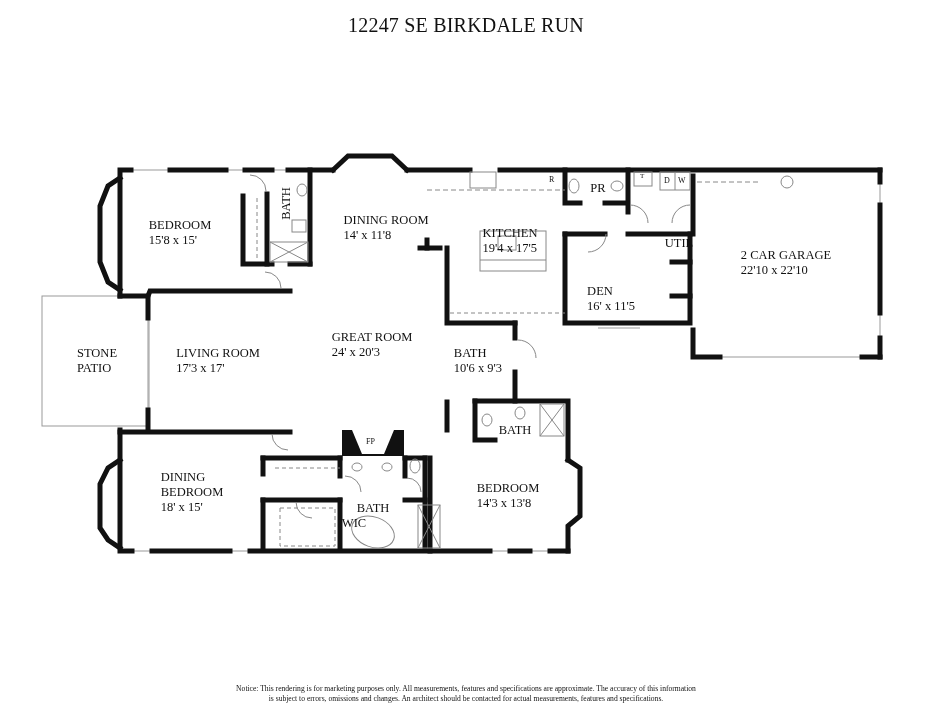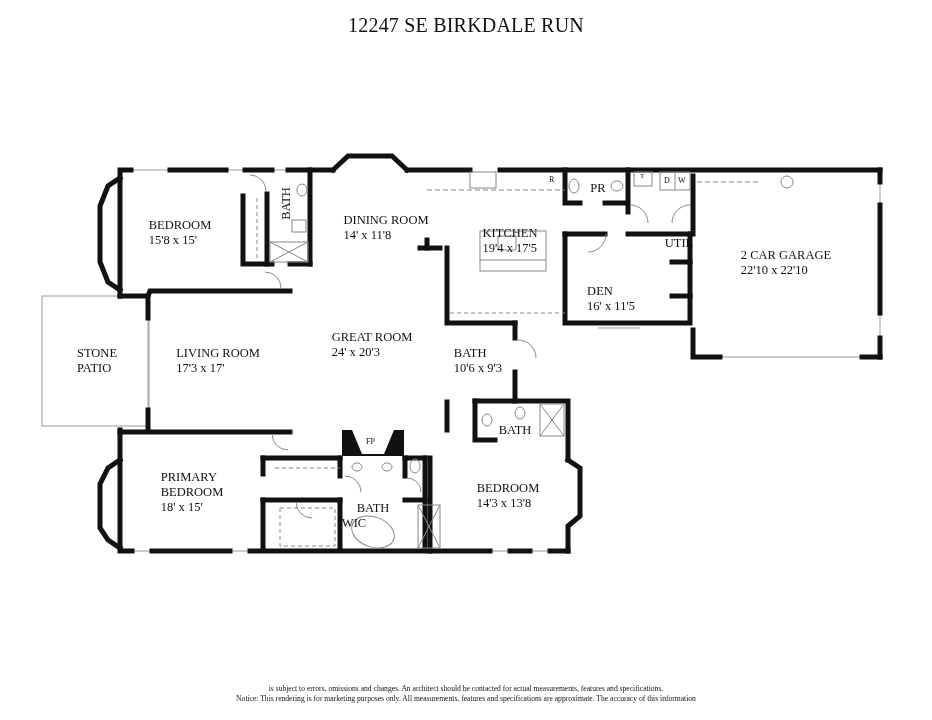--- a/index.html
+++ b/index.html
@@ -204,33 +204,33 @@
 <div class="lbl" style="left:372px; top:330px;">
     <span>GREAT ROOM</span>
     <span>24' x 20'3</span>
   </div>
 <div class="lbl" style="left:478px; top:346px;">
     <span>BATH</span>
     <span>10'6 x 9'3</span>
   </div>
 <div class="lbl" style="left:515px; top:423px;">BATH</div>
 <div class="lbl" style="left:192px; top:470px;">
-    <span>PRIMARY</span>
+    <span>DINING</span>
     <span>BEDROOM</span>
     <span>18' x 15'</span>
   </div>
 <div class="lbl" style="left:309px; top:516px;margin-left:45px;">WIC</div>
 <div class="lbl" style="left:373px; top:501px;">BATH</div>
 <div class="lbl" style="left:508px; top:481px;">
     <span>BEDROOM</span>
     <span>14'3 x 13'8</span>
   </div>
 
 <div class="tiny" style="left:366px; top:437px;">FP</div>
 <div class="tiny" style="left:549px; top:175px;">R</div>
 <div class="tiny" style="left:664px; top:176px;">D</div>
 <div class="tiny" style="left:678px; top:176px;">W</div>
 <div class="tiny" style="left:640px; top:172px; font-size:7px;">T</div>
 
 <div class="notice">
+  <div>Notice: This rendering is for marketing purposes only. All measurements, features and specifications are approximate. The accuracy of this information</div>
   <div>is subject to errors, omissions and changes. An architect should be contacted for actual measurements, features and specifications.</div>
-  <div>Notice: This rendering is for marketing purposes only. All measurements, features and specifications are approximate. The accuracy of this information</div>
 </div>
 
 </body></html>

